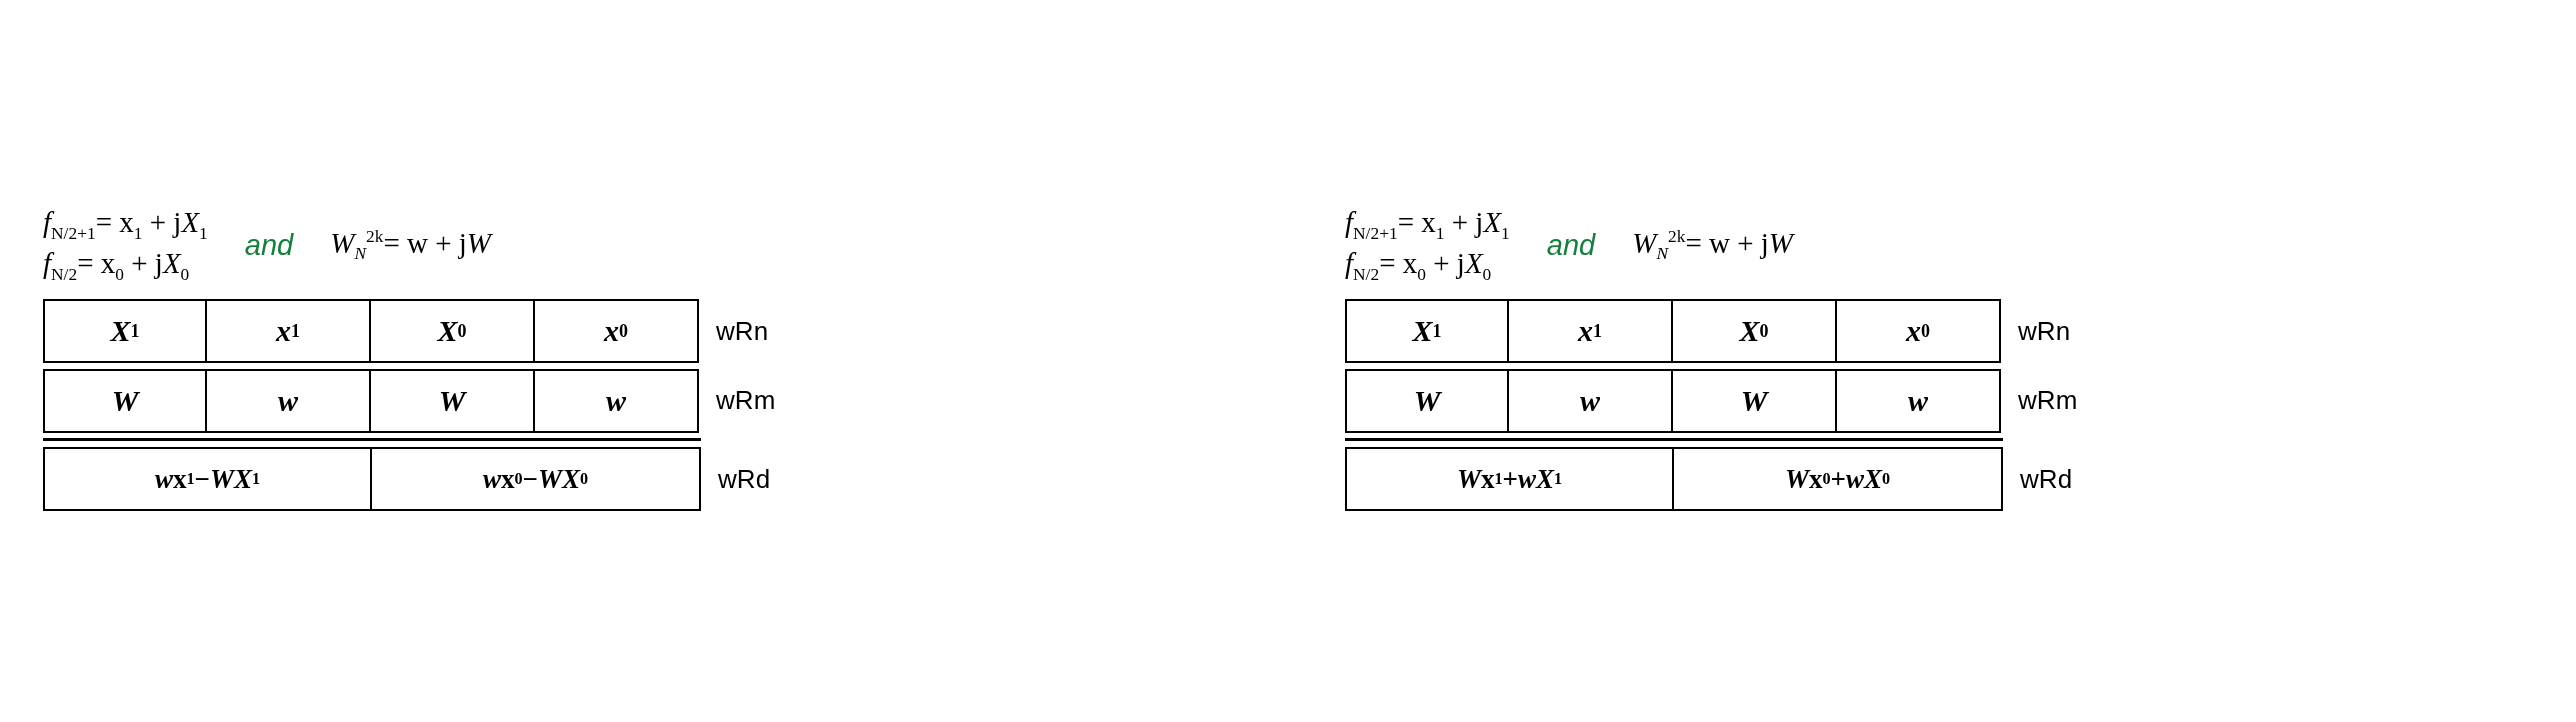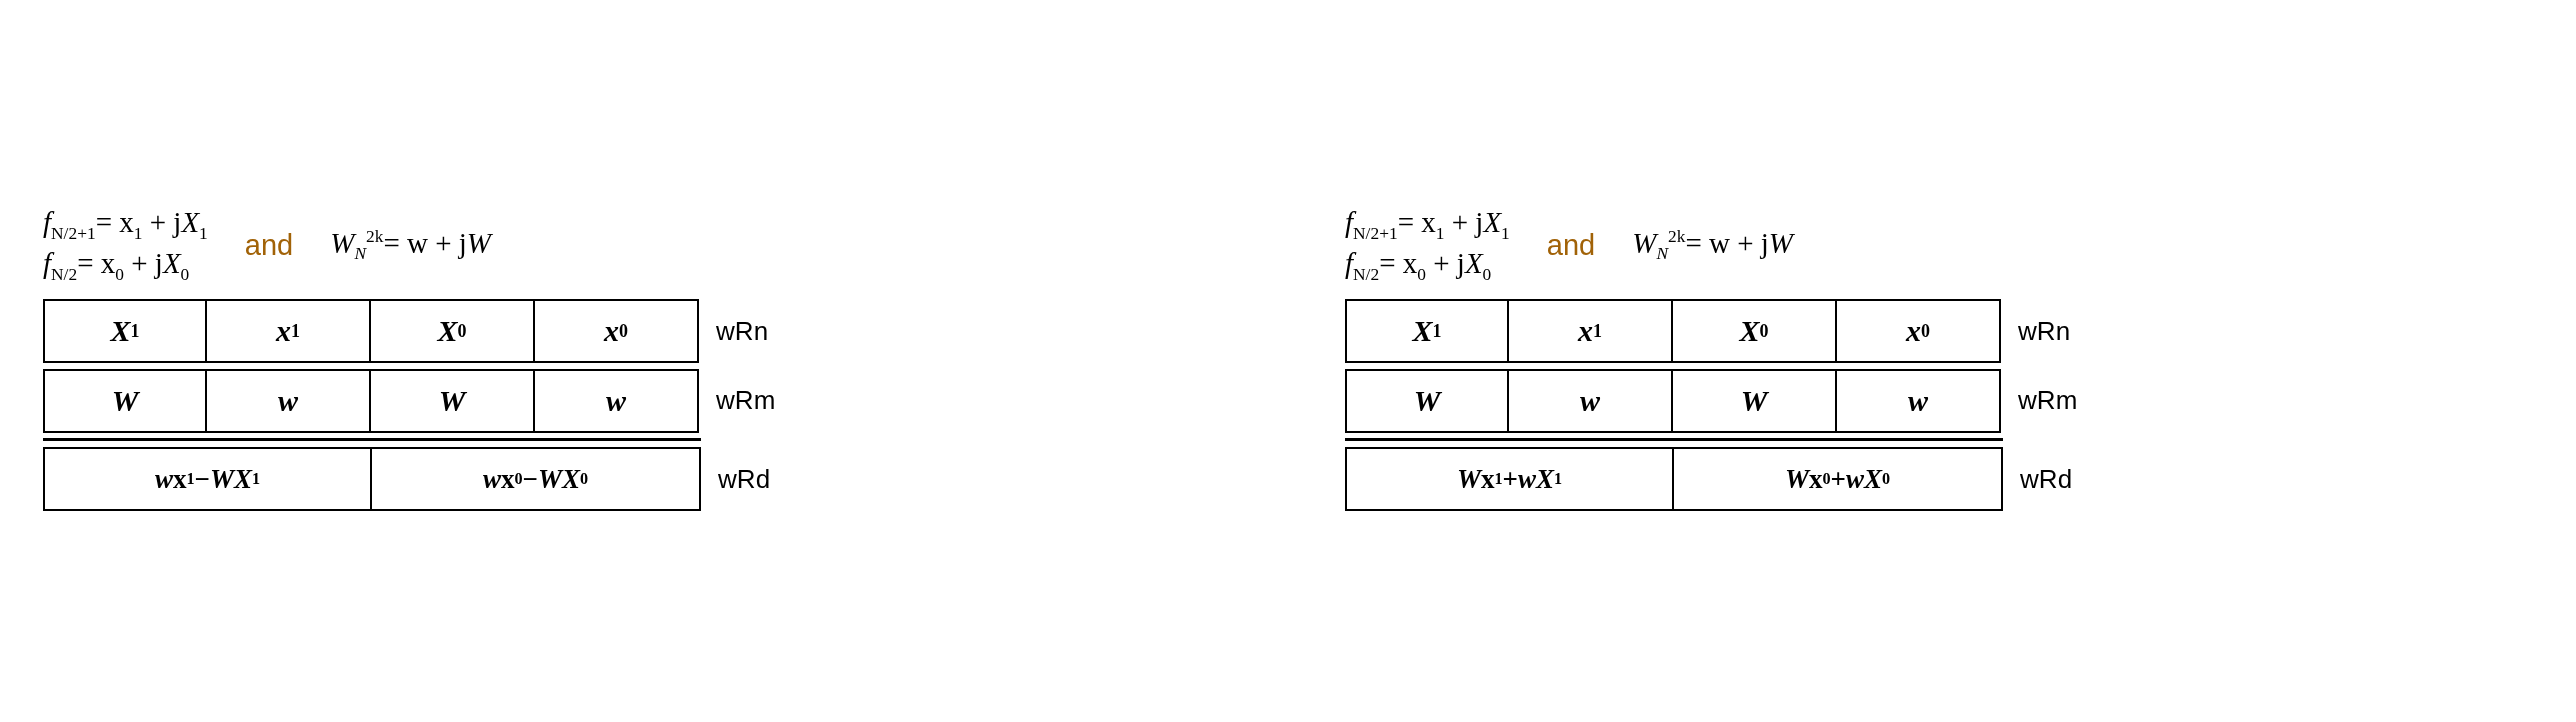--- a/index.html
+++ b/index.html
@@ -60,21 +60,22 @@
 
     .formula-line {
       font-size: 29px;
       color: #000000;
       white-space: nowrap;
     }
 
     .formula-and {
       font-family: Arial, Helvetica, sans-serif;
       font-size: 29px;
-      color: #a16207;
+      color: #15803d;
+      font-style: italic;
     }
 
     .formula-right {
       font-size: 29px;
       color: #000000;
       white-space: nowrap;
     }
 
     sub {
       font-size: 0.6em;

